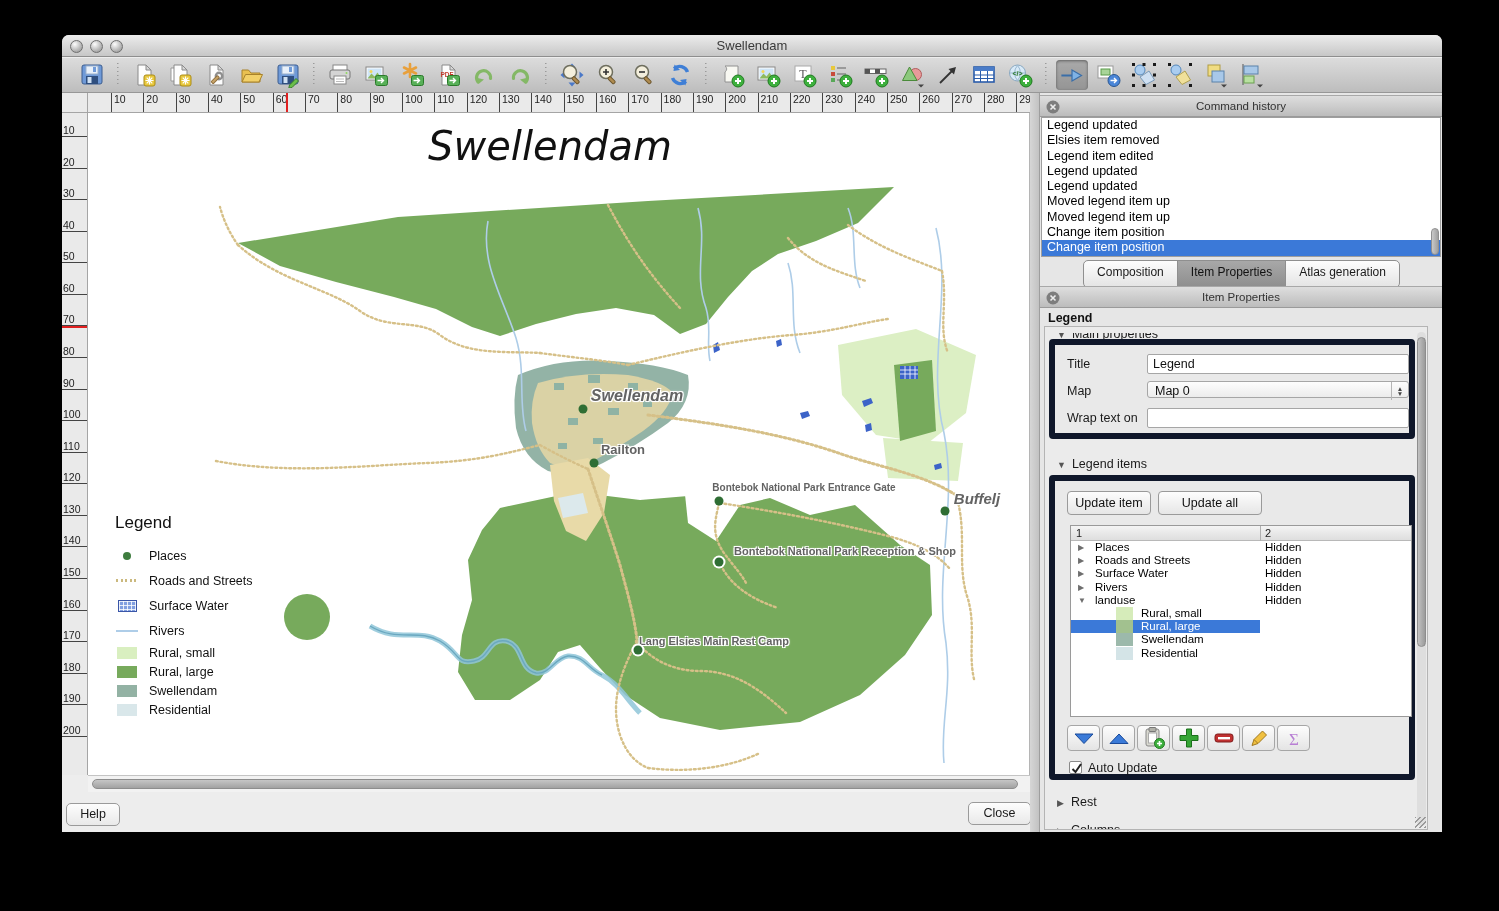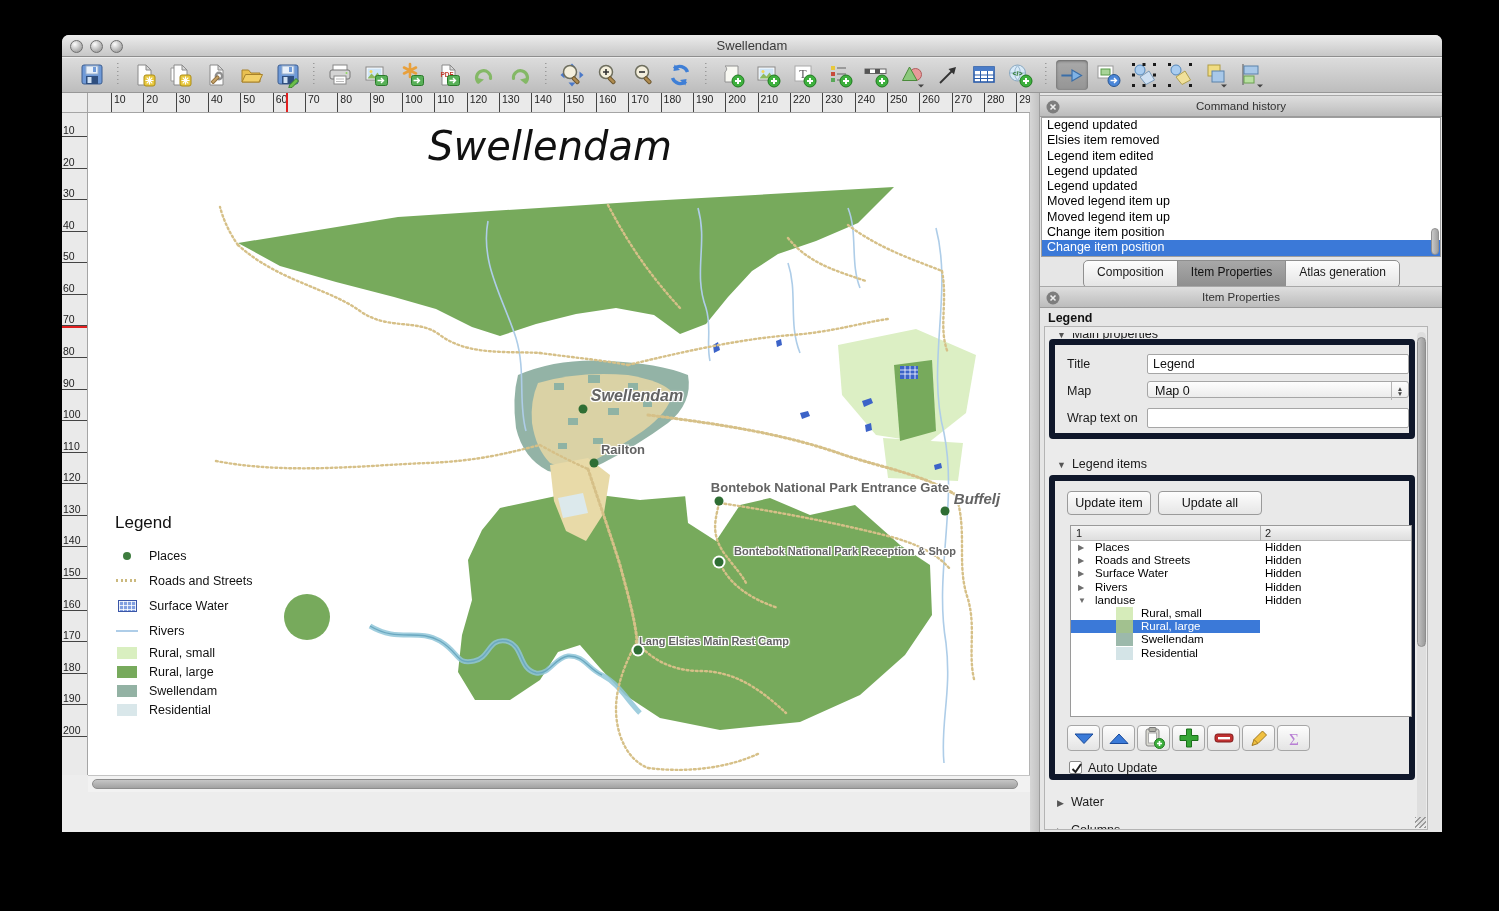--- a/index.html
+++ b/index.html
@@ -630,35 +630,39 @@
             </span>
             <span>Residential</span>
           </div>
         </div>
     </div>
     <div id="map-label-layer">
         <div class="maplabel" style="left: 549px; top: 283px; font-size: 16px; font-style: italic;">Swellendam</div>
         <div class="mapdot" style="left: 495px; top: 296px;"></div>
         <div class="maplabel" style="left: 535px; top: 336px; font-size: 13px;">Railton</div>
         <div class="mapdot" style="left: 506px; top: 350px;"></div>
-        <div class="maplabel" style="left: 742px; top: 374px; font-size: 13px;">Bontebok National Park Entrance Gate</div>
+        <div class="maplabel" style="left: 716px; top: 374px; font-size: 10px;">Bontebok National Park Entrance Gate</div>
         <div class="mapdot" style="left: 631px; top: 388px;"></div>
         <div class="maplabel" style="left: 889px; top: 385px; font-size: 15px; font-style: italic;">Buffelj</div>
         <div class="mapdot" style="left: 857px; top: 398px;"></div>
         <div class="maplabel" style="left: 757px; top: 438px; font-size: 11px;">Bontebok National Park Reception &amp; Shop</div>
         <div class="mapdot ring" style="left: 631px; top: 449px;"></div>
         <div class="maplabel" style="left: 626px; top: 528px; font-size: 11px;">Lang Elsies Main Rest Camp</div>
         <div class="mapdot ring" style="left: 550px; top: 537px;"></div>
       </div>
   </div>
 
   <div id="hscroll">
       <div class="thumb"></div>
     </div>
 
+  <div id="bottombar">
+    <button class="macbtn" style="left:4px; top:11px; width:54px;">Help</button>
+    <button class="macbtn" style="left:906px; top:10px; width:63px;">Close</button>
+  </div>
 
   <div id="divider"></div>
 
   <div id="dock">
     <div class="panel-header" style="top:2px">
       <span class="phx">
         <svg width="14" height="14">
             <circle cx="7" cy="7" r="6.5" fill="#7d7d7d"></circle>
             <path d="M4.5 4.5l5 5M9.5 4.5l-5 5" stroke="#ececec" stroke-width="1.6"></path>
           </svg>
@@ -829,21 +833,21 @@
           <div class="itool" style="left: 222px; top: 244px;">
             <span>
               <svg width="26" height="26" viewBox="0 0 26 26">
                 <text x="13" y="19.5" font-size="17" text-anchor="middle" fill="#b87fd4" font-family="Liberation Serif">Σ</text>
               </svg>
             </span>
           </div>
         </div>
 
       <div class="seclabel" style="left:12px; top:468px;">
-        <span class="tri" style="color:#555;font-size:9px;margin-right:7px">▶</span><span>Water</span>
+        <span class="tri" style="color:#555;font-size:9px;margin-right:7px">▶</span><span>Rest</span>
       </div>
       <div class="seclabel" style="left:12px; top:496px;">
         <span class="tri" style="color:#555;font-size:9px;margin-right:7px">▶</span><span>Columns</span>
       </div>
 
       <div id="vscroll">
           <div class="thumb"></div>
         </div>
       <div id="grip"></div>
     </div>

